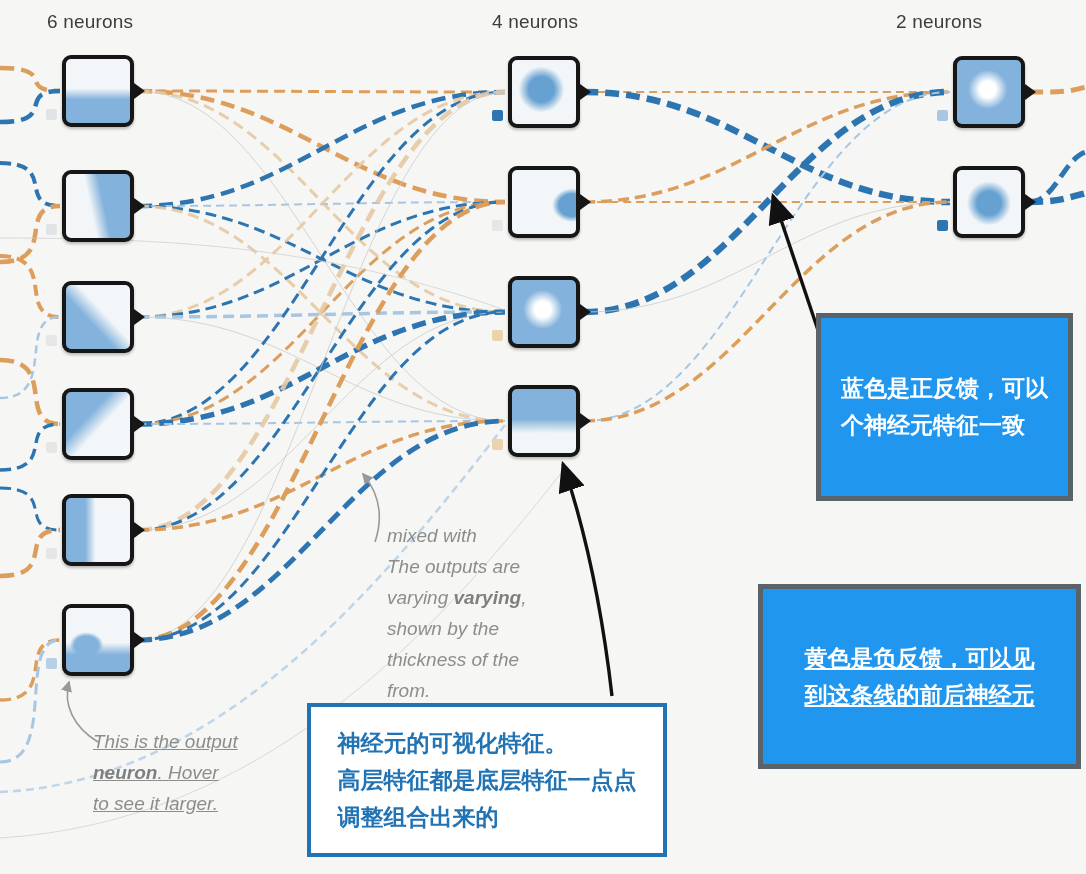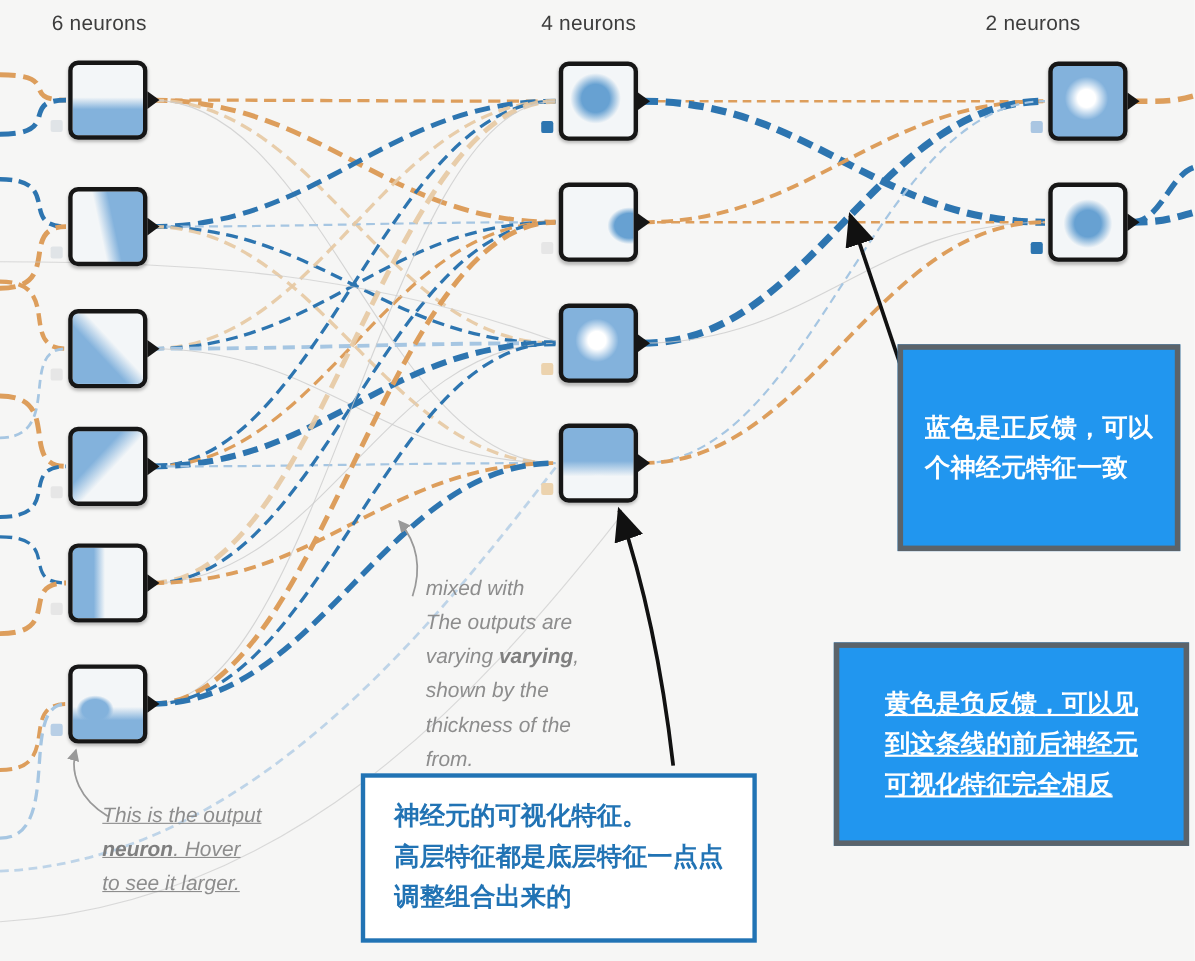--- a/index.html
+++ b/index.html
@@ -27,21 +27,21 @@
   .p-top-region-notch{background:radial-gradient(30% 28% at 50% 88%,#f3f6f8 50%,rgba(243,246,248,0) 82%),linear-gradient(to bottom,#83b2dc 47%,#f3f6f8 69%);}
   .p-white-bg-blue-blob{background:radial-gradient(circle at 50% 52%,#67a1d2 26%,rgba(103,161,210,0) 48%),#f3f6f8;}
 
   .callout{position:absolute;z-index:4;display:flex;align-items:center;justify-content:center;
            font-weight:700;box-sizing:border-box;}
   .callout .cl-line{font-size:23px;line-height:37px;}
   .callout-blue{background:#2196ef;border:5px solid #5b636a;color:#ffffff;}
   .callout-white{background:#ffffff;border:4px solid #2173b4;color:#2173b4;}
   #blue-note-1{left:816px;top:313px;width:257px;height:188px;}
   #blue-note-2{left:758px;top:584px;width:323px;height:185px;text-decoration:underline;}
-  #feature-note{left:328px;top:703px;width:360px;height:154px;font-family:Liberation Mono, monospace;}
+  #feature-note{left:307px;top:703px;width:360px;height:154px;}
 
   .hand-note{position:absolute;z-index:3;font-style:italic;color:#8d8d8d;font-size:19px;line-height:31px;}
   .hand-note b{font-weight:700;color:#7f7f7f;}
   #outputs-note{left:387px;top:520px;width:200px;}
   #neuron-note{left:93px;top:726px;width:240px;text-decoration:underline;}
 </style>
 </head>
 <body>
 
 <div id="stage">
@@ -168,21 +168,20 @@
   <div class="callout callout-blue" id="blue-note-1">
     <div class="cl-wrap" id="bn1">
         <div class="cl-line">蓝色是正反馈，可以</div>
         <div class="cl-line">个神经元特征一致</div>
       </div>
   </div>
   <div class="callout callout-blue" id="blue-note-2">
     <div class="cl-wrap" id="bn2">
         <div class="cl-line">黄色是负反馈，可以见</div>
         <div class="cl-line">到这条线的前后神经元</div>
-        <div class="cl-line">可视化特征完全相反</div>
       </div>
   </div>
   <div class="callout callout-white" id="feature-note">
     <div class="cl-wrap" id="fn">
         <div class="cl-line">神经元的可视化特征。</div>
         <div class="cl-line">高层特征都是底层特征一点点</div>
         <div class="cl-line">调整组合出来的</div>
       </div>
   </div>
 

